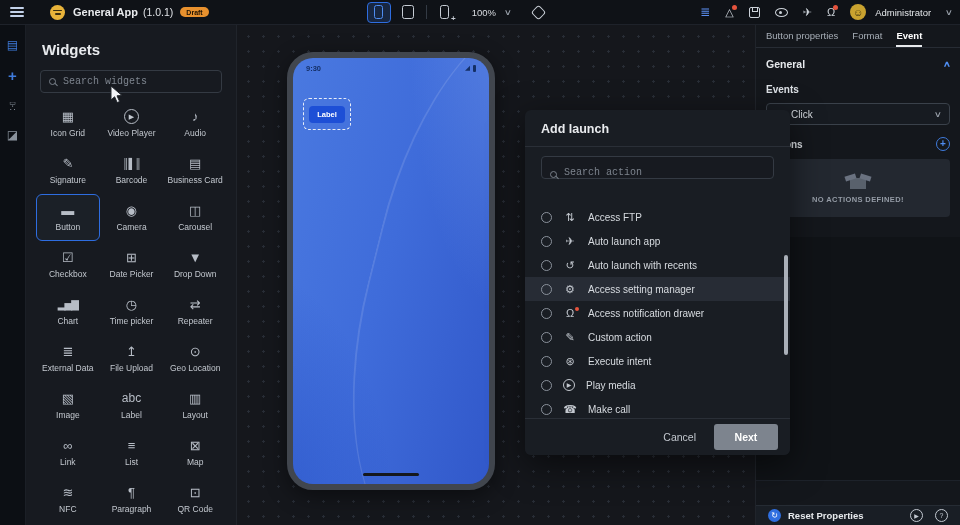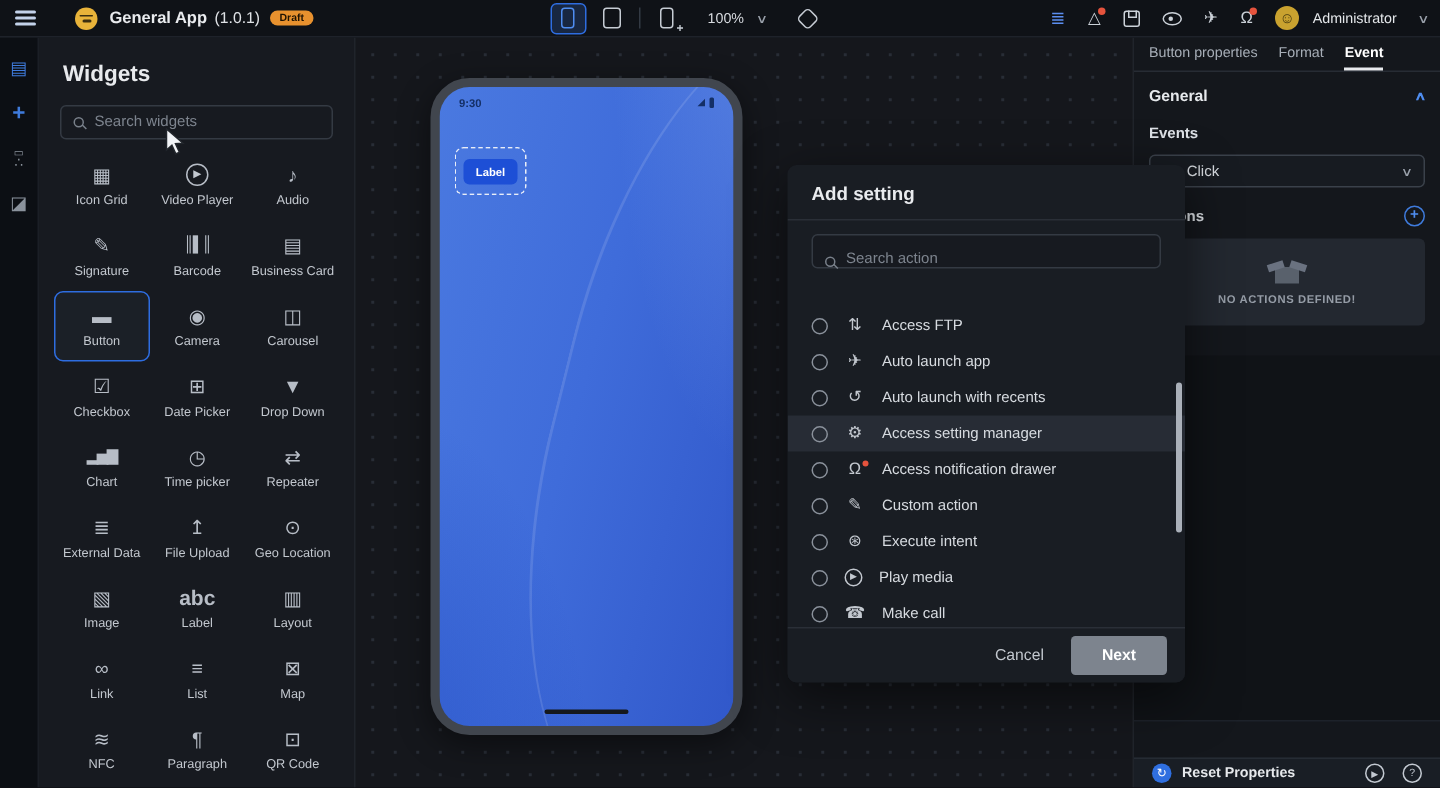--- a/index.html
+++ b/index.html
@@ -63,30 +63,30 @@
   
   #widgets { position:absolute; left:26px; top:25px; width:211px; height:500px;
     background:#171a20; border-right:1px solid #20242b; z-index:30; overflow:hidden; }
   .wtitle { font-size:15px; font-weight:bold; color:#e8eaed; margin:16px 0 0 16px; }
   .searchbox { position:relative; margin:12px 14px 0 14px; height:23px; border:1px solid #343a43;
     border-radius:4px; display:flex; align-items:center; padding:0 8px; gap:7px; background:#171a20; }
   .mag { width:7px; height:7px; border:1.4px solid #79808a; border-radius:50%; position:relative; flex:none; }
   .mag:after { content:""; position:absolute; width:4px; height:1.4px; background:#79808a;
     transform:rotate(45deg); right:-3.4px; bottom:-1.4px; }
   .searchbox input { background:transparent; border:none; outline:none; color:#cdd2d8;
-    font-size:10px; width:100%; font-family:Liberation Sans, sans-serif; }
+    font-size:10px; width:100%; font-family:Liberation Mono, monospace; }
   .searchbox input::placeholder { color:#7d848e; }
   .wgrid { position:absolute; left:10px; top:75px; width:191px;
     display:grid; grid-template-columns:repeat(3,1fr); grid-auto-rows:47px; }
   .witem { display:flex; flex-direction:column; align-items:center; justify-content:center;
     gap:4px; border:1px solid transparent; border-radius:6px; cursor:pointer; }
   .witem.sel { border-color:#2e6de0; background:#1b2027; }
   .wicon { font-size:13px; color:#b7bdc6; line-height:13px; height:14px; display:flex; align-items:center; }
   .wicon.tight { letter-spacing:-1px; font-size:10px; }
-  .wicon.txt { font-size:14px; font-weight:bold; }
+  .wicon.txt { font-size:12px; font-weight:normal; }
   .wicon.circ { border:1.2px solid #b7bdc6; border-radius:50%; width:15px; height:15px;
     justify-content:center; font-size:7px; }
   .wlabel { font-size:8.5px; color:#c3c8cf; white-space:nowrap; }
 
   
   #canvas { position:absolute; left:237px; top:25px; width:518px; height:500px;
     background-color:#15171c;
     background-image:radial-gradient(#282d36 1.2px, transparent 1.3px);
     background-size:15px 15px; background-position:4px 4px; z-index:10; }
   #phone { position:absolute; left:50px; top:27px; width:208px; height:438px;
@@ -429,21 +429,21 @@
             <span style="font-size:6px">▶</span>
           </i>
         <i class="circ">
             <span>?</span>
           </i>
       </span>
     </div>
   </aside>
 
   <div id="modal">
-    <div class="mtitle">Add setting</div>
+    <div class="mtitle">Add launch</div>
     <div class="searchbox">
       <i class="mag"></i>
       <input placeholder="Search action" style="">
     </div>
     <div class="alist">
         <div class="arow">
           <span class="aradio"></span>
           <span class="aicon">⇅</span>
           <span class="albl">Access FTP</span>
         </div>

